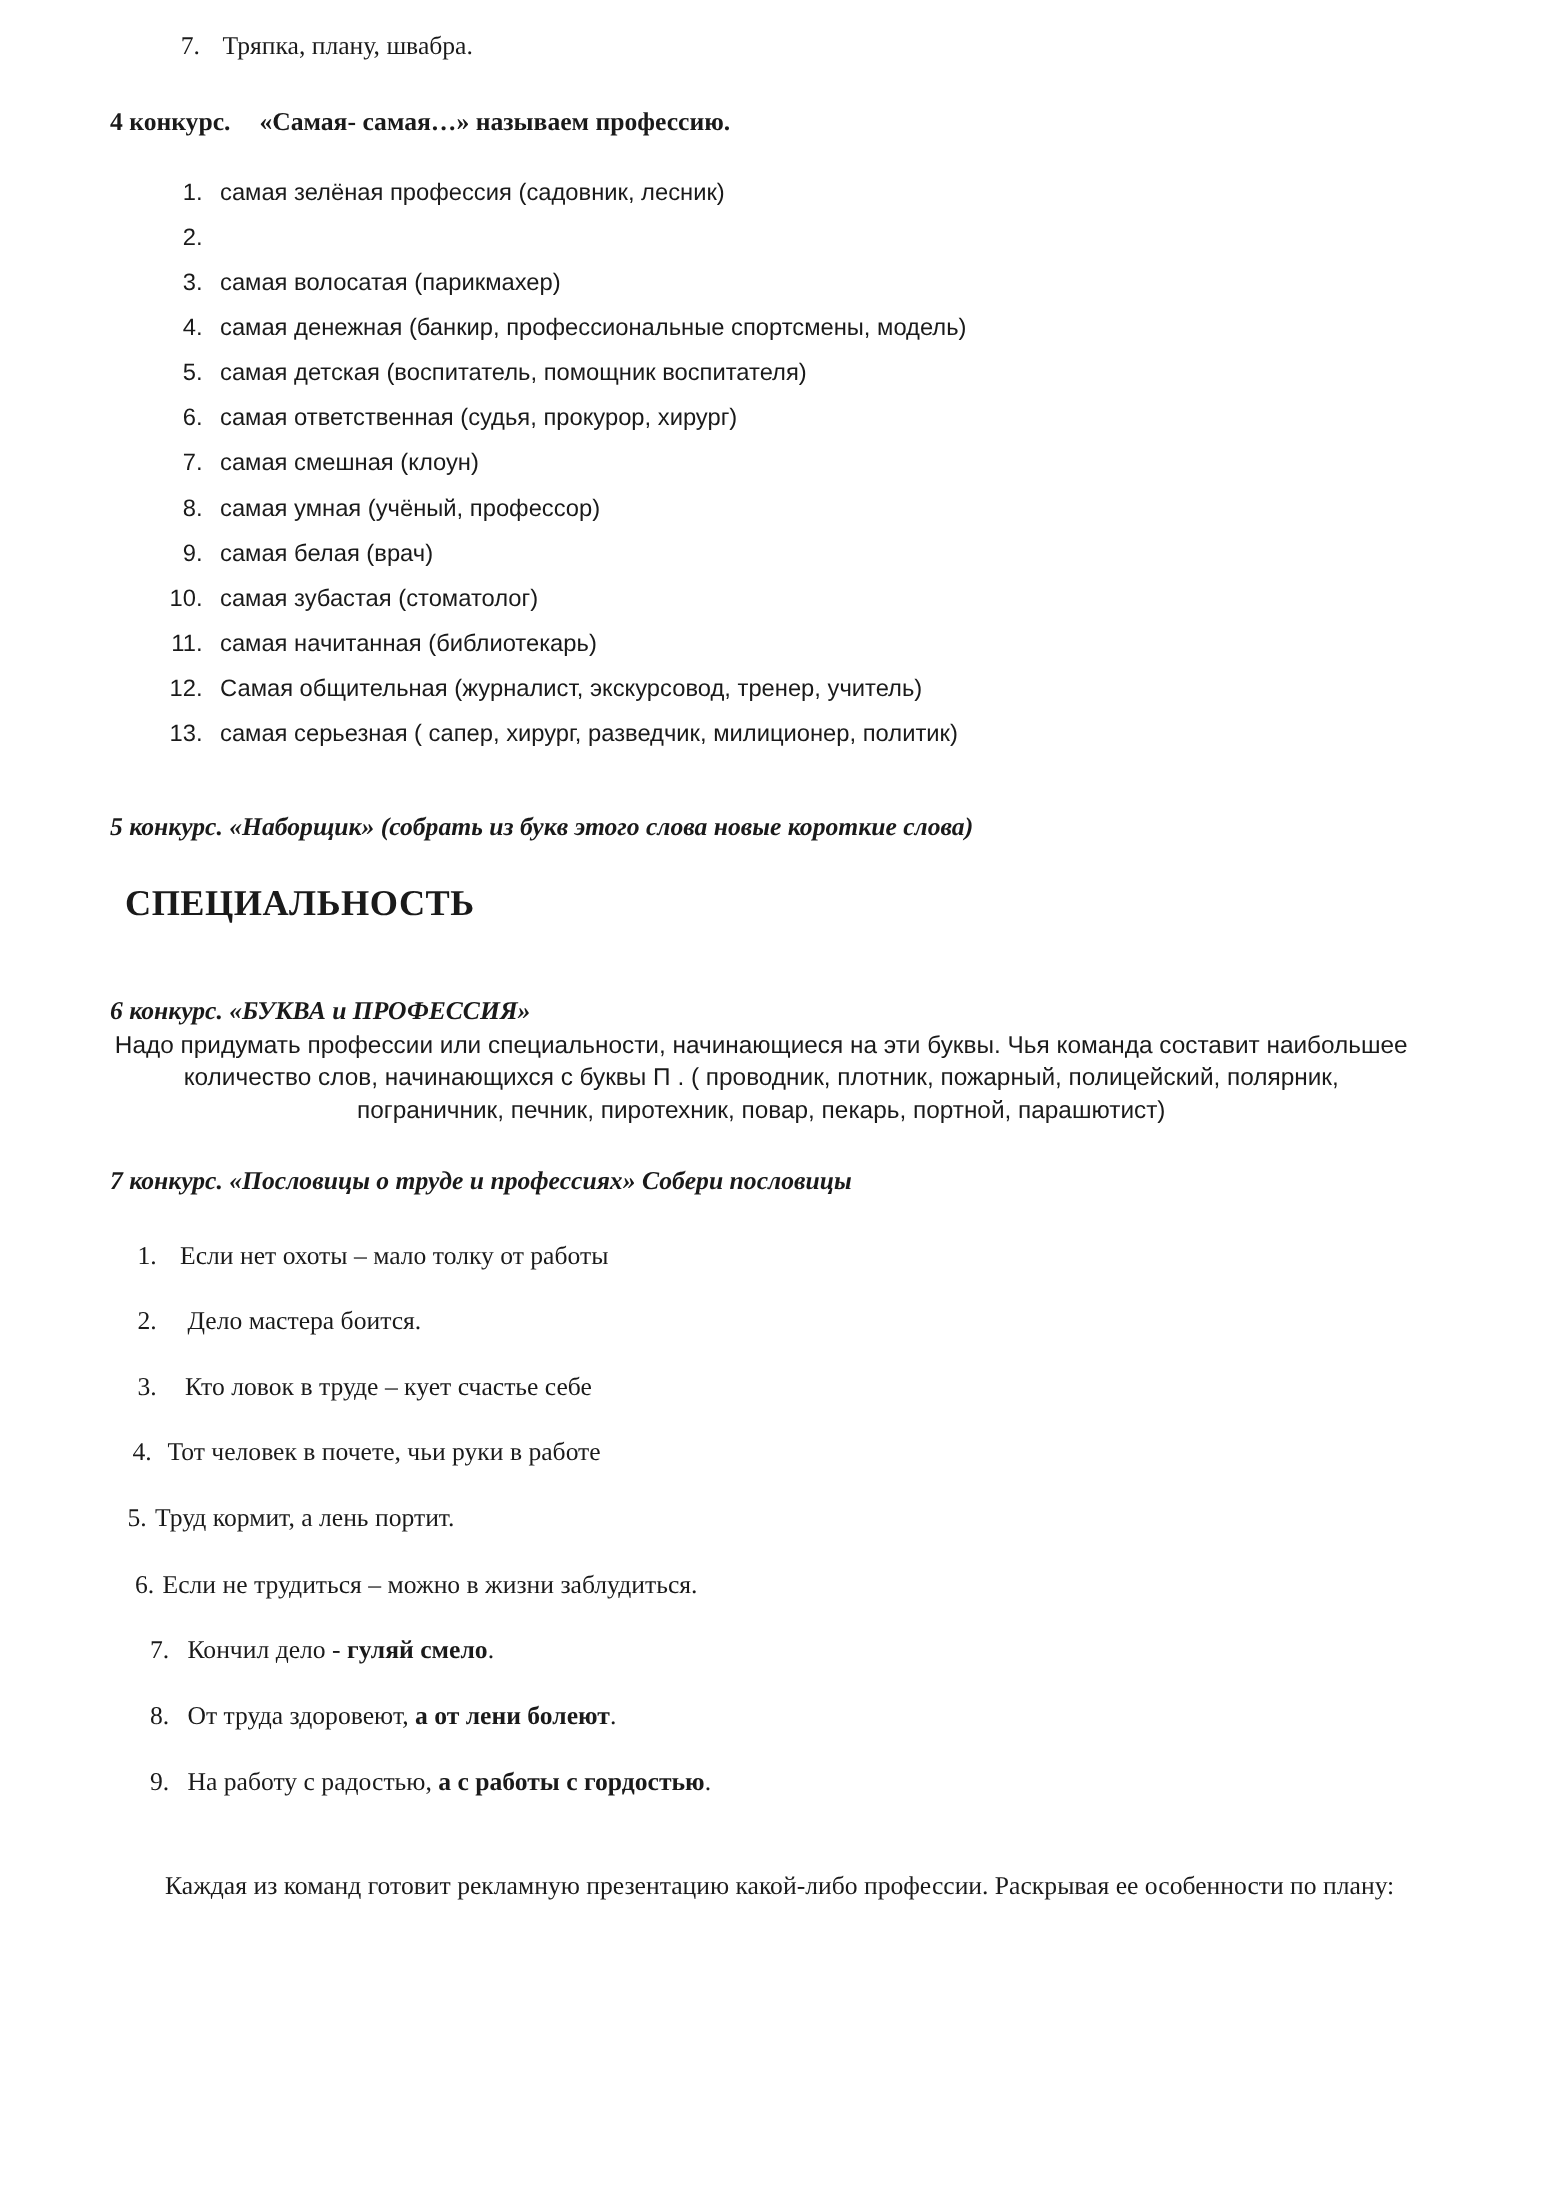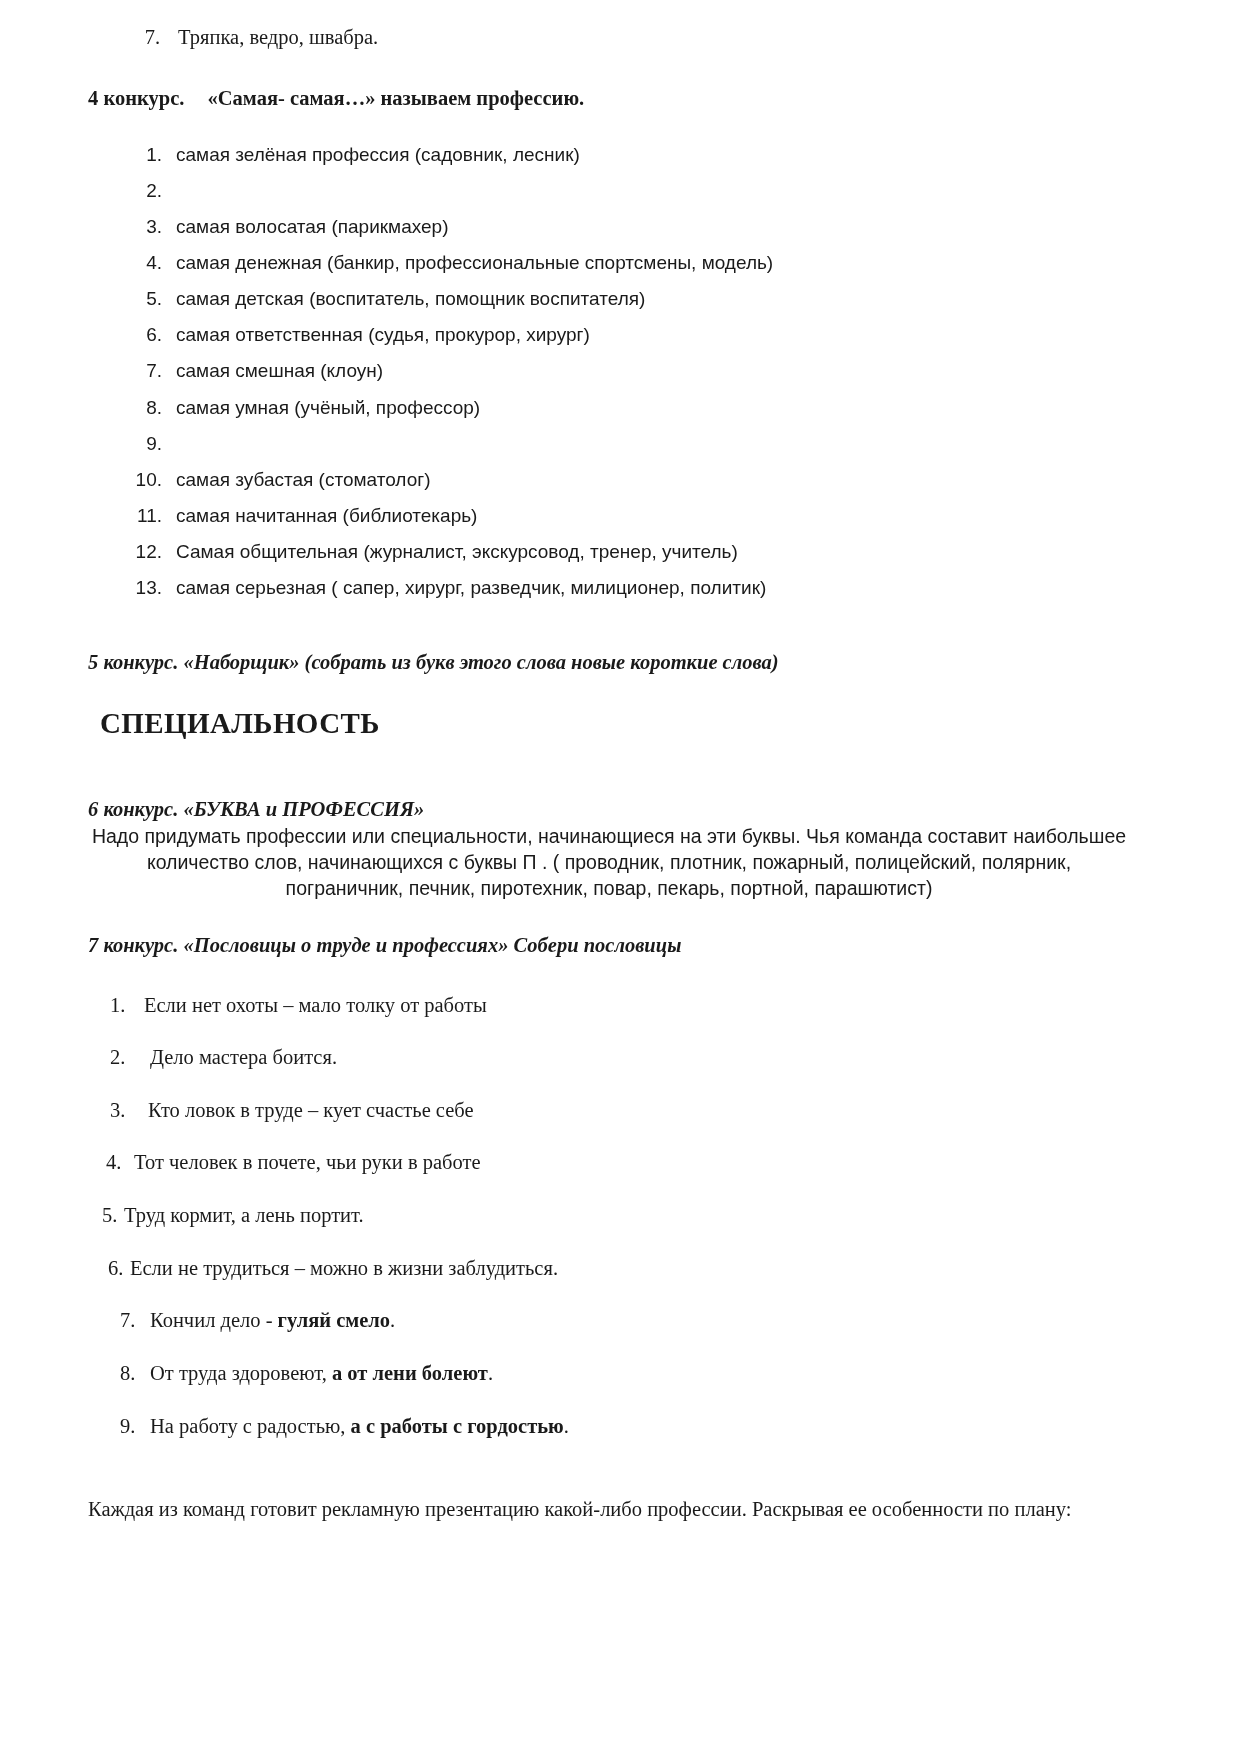--- a/index.html
+++ b/index.html
@@ -115,37 +115,38 @@
   .blk-para {
     font-family: "Liberation Sans", sans-serif;
     font-size: 19.5px;
     line-height: 1.35;
     text-align: center;
   }
   .blk-para-serif {
     font-family: "Liberation Serif", serif;
     font-size: 20.5px;
     line-height: 1.36;
+    margin-left: 44px;
   }
   .mixed-head {
     font-family: "Liberation Serif", serif;
     font-size: 20.5px;
     line-height: 1.35;
   }
   .mixed-head .b { font-weight: bold; }
   .mixed-head .n { font-weight: normal; }
 </style>
 </head>
 <body>
 
 <div class="page">
 
   <div class="top-item">
     <span class="num">7.</span>
-    <span class="txt">Тряпка, ведро, швабра.</span>
+    <span class="txt">Тряпка, плану, швабра.</span>
   </div>
 
   <div class="sp-36"></div>
 
   <div class="hdr-inline">
     <b>4 конкурс.</b>
     <b style="padding-left:18px;">«Самая- самая…» называем профессию.</b>
   </div>
 
   <div class="sp-24"></div>
@@ -177,20 +178,21 @@
     <li>
         <span class="num">7.</span>
         <span class="txt">самая смешная (клоун)</span>
       </li>
     <li>
         <span class="num">8.</span>
         <span class="txt">самая умная (учёный, профессор)</span>
       </li>
     <li>
         <span class="num">9.</span>
+        <span class="txt">самая белая (врач)</span>
       </li>
     <li>
         <span class="num">10.</span>
         <span class="txt">самая зубастая (стоматолог)</span>
       </li>
     <li>
         <span class="num">11.</span>
         <span class="txt">самая начитанная (библиотекарь)</span>
       </li>
     <li>

